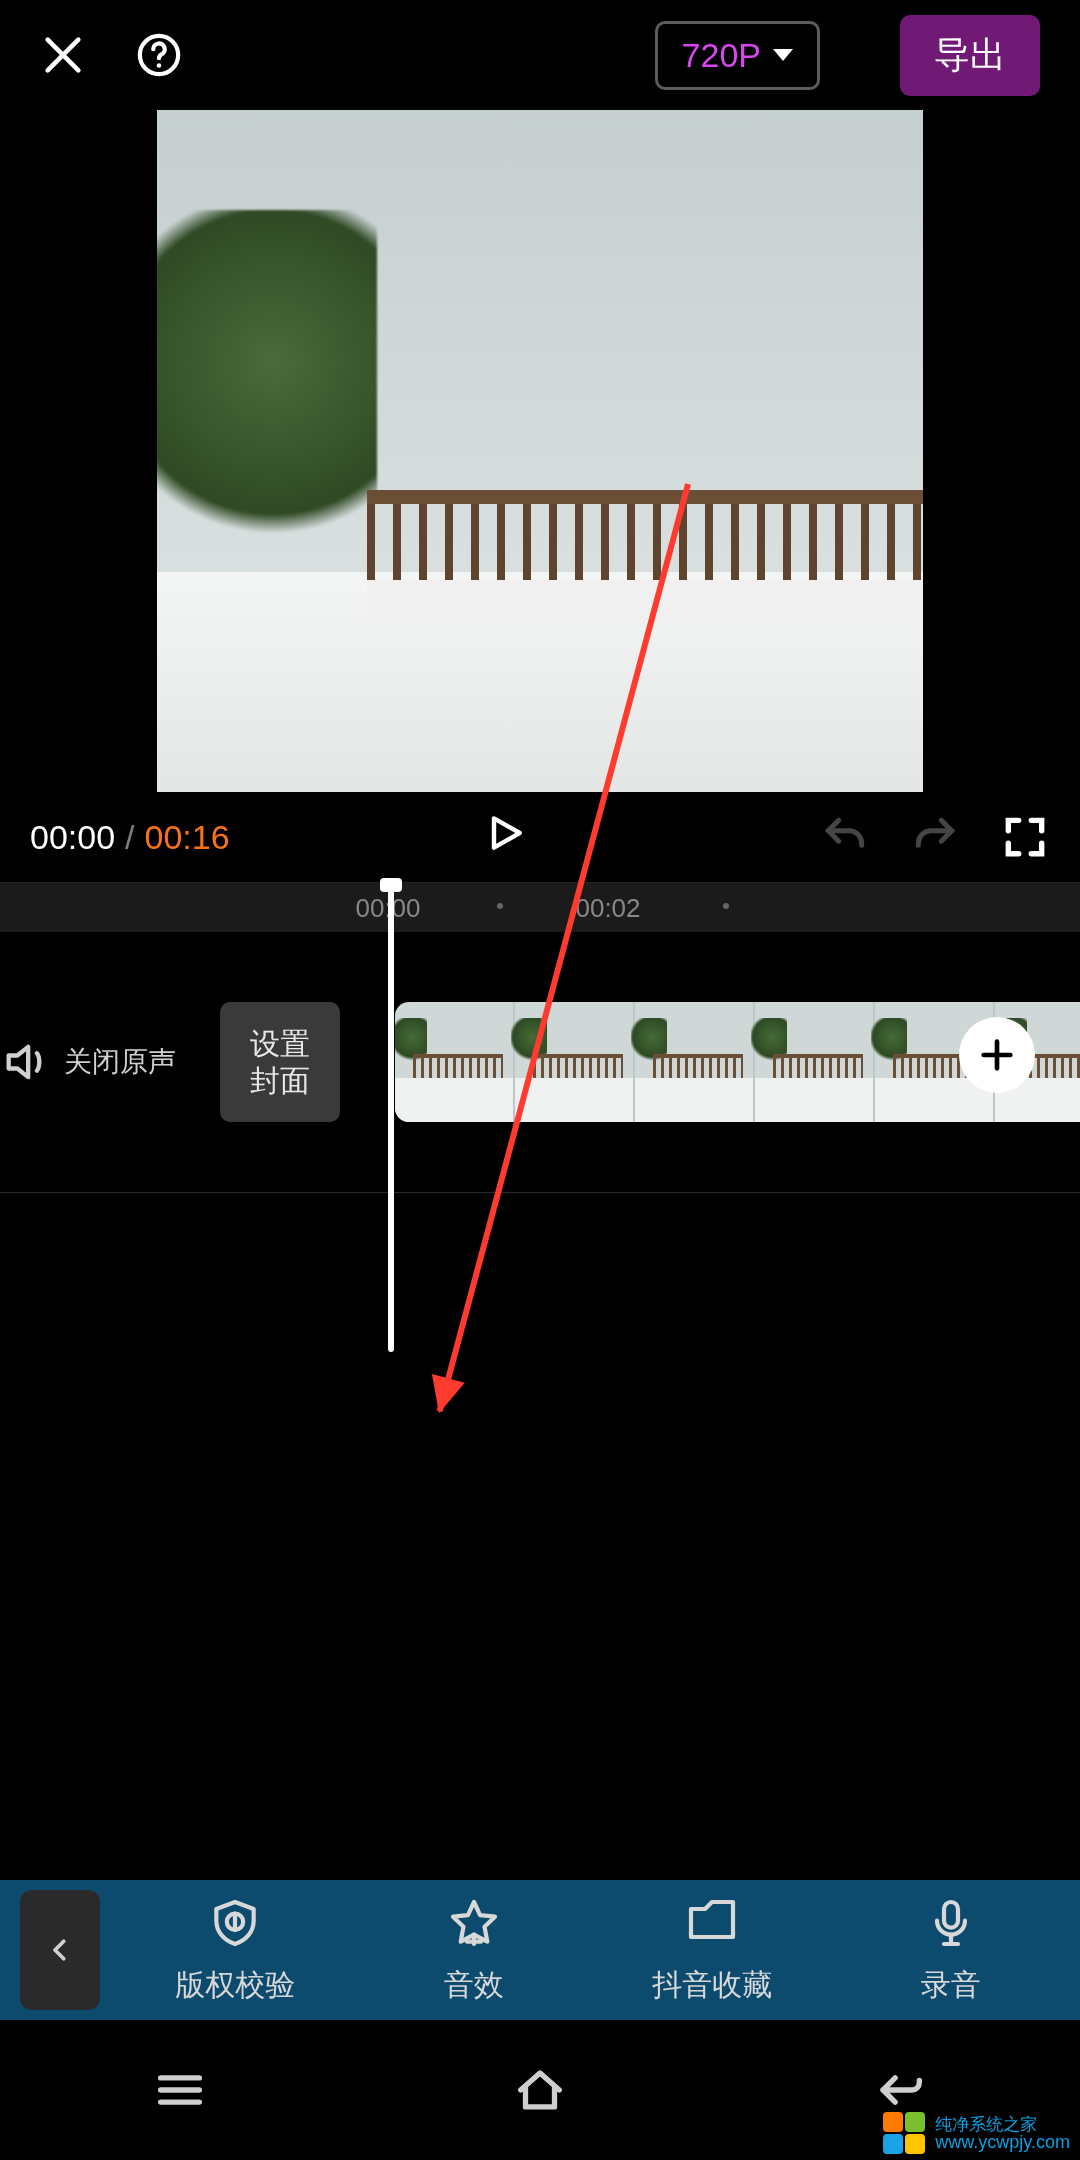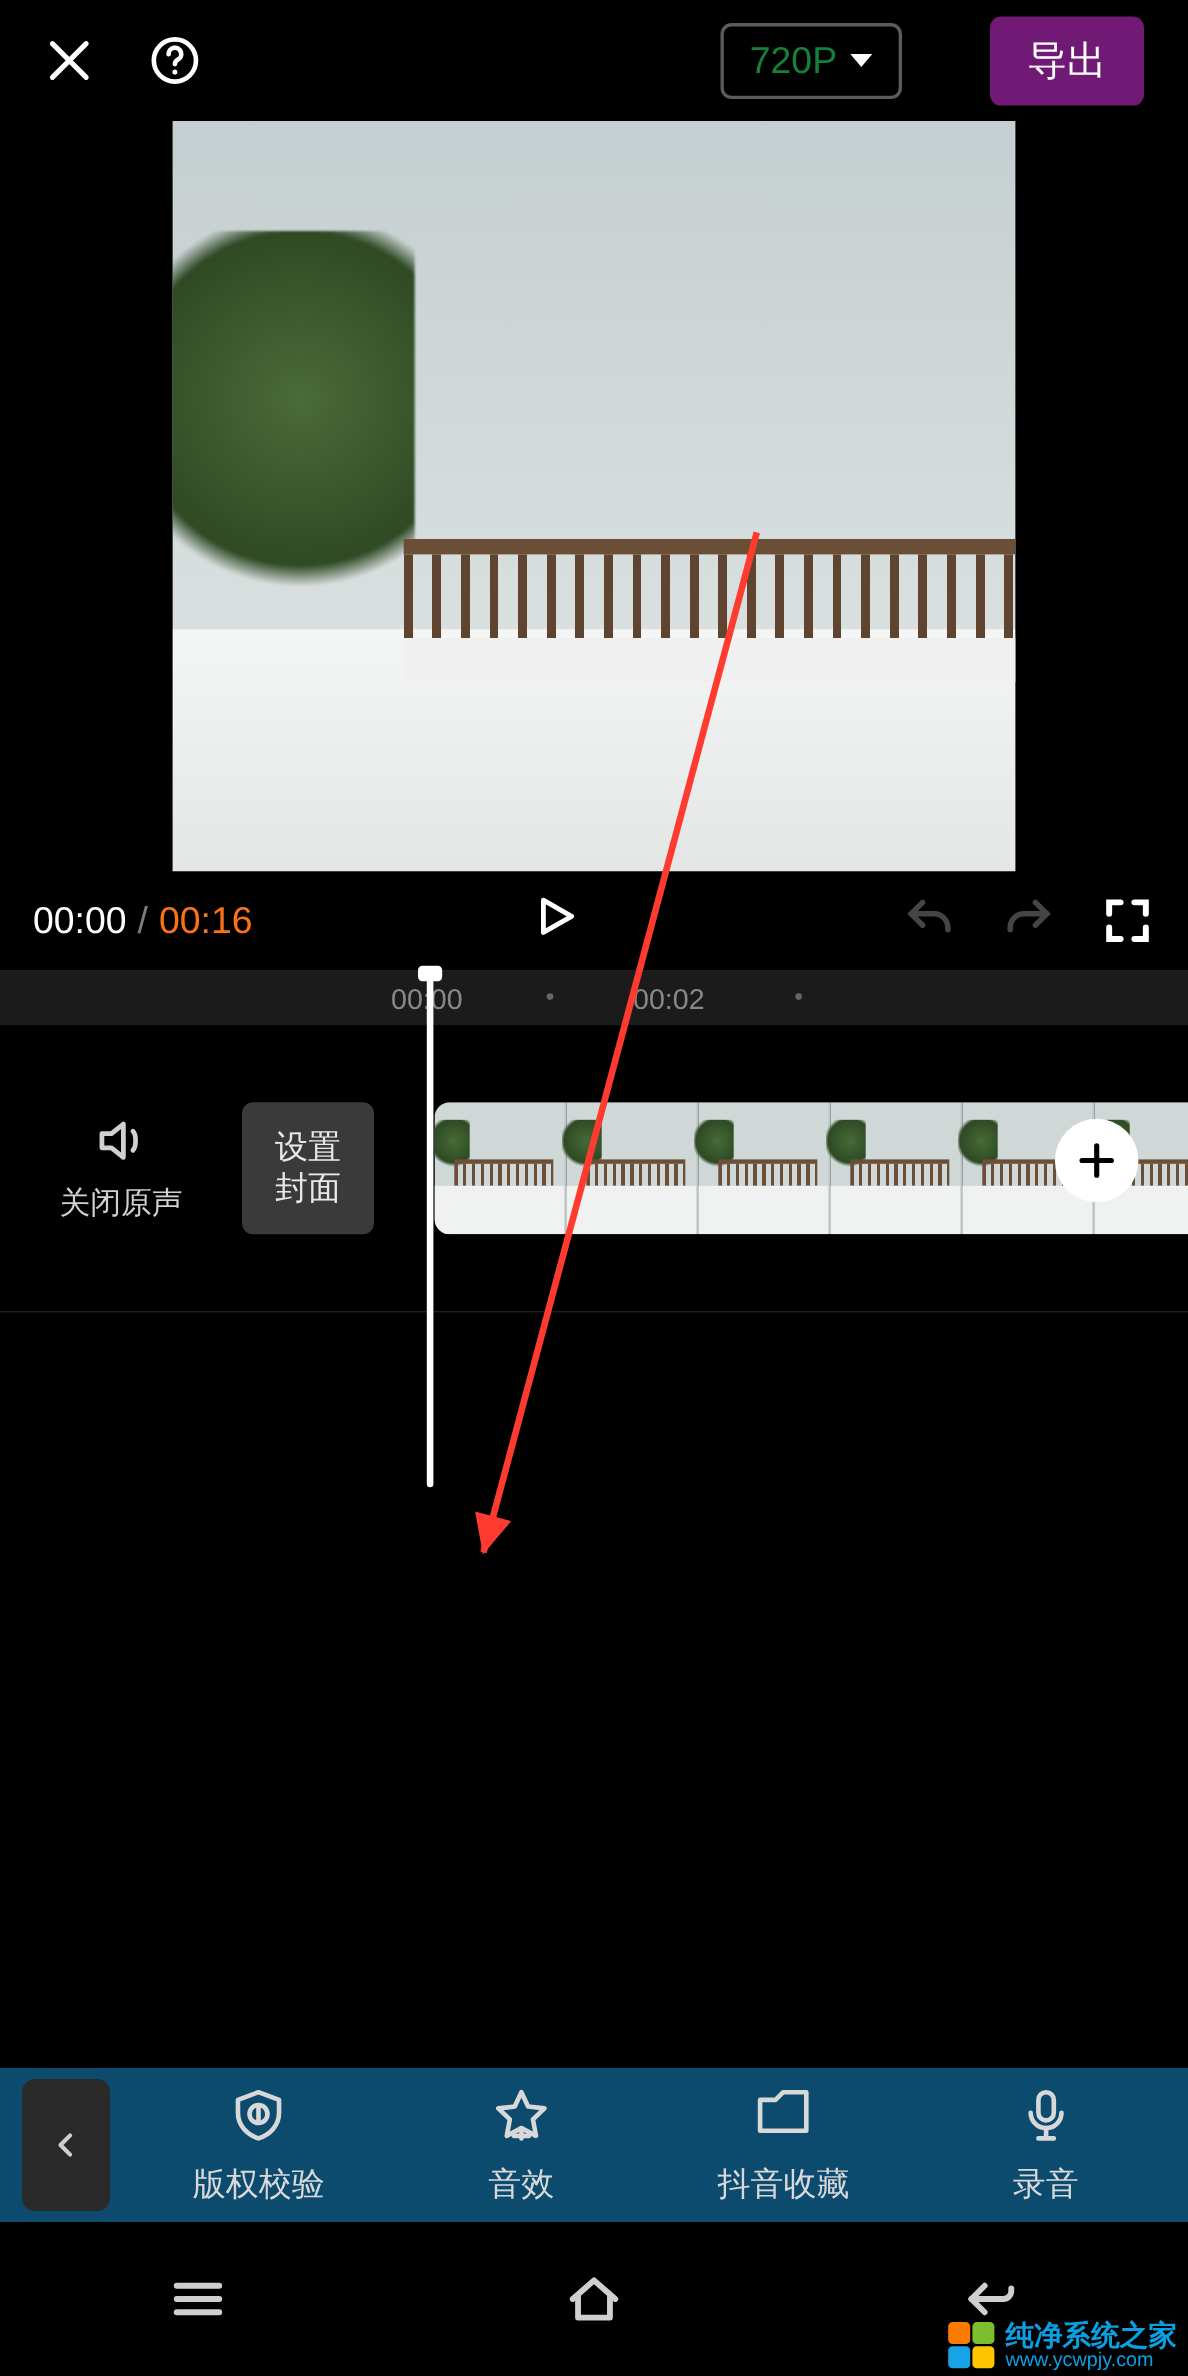--- a/index.html
+++ b/index.html
@@ -21,21 +21,21 @@
   }
   .top-icon { width: 46px; height: 46px; display:flex; align-items:center; justify-content:center; }
   .top-icon svg { width: 100%; height: 100%; }
   .top-spacer { flex: 1; }
   .res-btn {
     border: 3px solid #5c5c5c;
     border-radius: 10px;
     padding: 12px 24px;
     display:flex; align-items:center; gap:12px;
     font-size: 34px;
-    color:#15803d;
+    color:#d946ef;
   }
   .res-btn .caret {
     width:0;height:0;
     border-left:10px solid transparent;
     border-right:10px solid transparent;
     border-top:12px solid #fff;
   }
   .export-btn {
     background:#701a75;
     border-radius:10px;
@@ -115,21 +115,21 @@
     content:''; position:absolute; top:-4px; left:-8px;
     width:22px; height:14px; background:#fff; border-radius:4px;
   }
 
   .track-row {
     position:absolute; top:70px; left:0; right:0; height:120px;
     display:flex; align-items:center;
   }
   .mute-col {
     width:220px; text-align:center;
-    display:flex; flex-direction:column; align-items:center; gap:12px;
+    display:flex; align-items:center; gap:12px;
   }
   .mute-col svg { width:52px; height:52px; }
   .mute-col span { font-size:28px; color:#d0d0d0; }
 
   .cover-btn {
     width:120px; height:120px;
     background:#3a3a3a;
     border-radius:10px;
     display:flex; align-items:center; justify-content:center;
     font-size:30px; color:#e8e8e8; line-height:1.25; text-align:center;
@@ -215,21 +215,21 @@
     position:absolute; right:10px; bottom:6px;
     display:flex; align-items:center; gap:8px;
     color:#0aa0e3; z-index:40;
   }
   .watermark .logo{
     width:44px;height:42px; position:relative;
   }
   .watermark .logo span{
     position:absolute; width:20px; height:20px; border-radius:4px;
   }
-  .watermark .t{ font-size:26px; font-weight:700; line-height:1;}
+  .watermark .t{ font-size:17px; font-weight:400; line-height:1;}
   .watermark .u{ font-size:18px; line-height:1;}
 </style>
 </head>
 <body>
 
 <div class="topbar">
   <div class="top-icon">
     <svg viewBox="0 0 24 24" fill="none" stroke="#fff" stroke-width="2.4" stroke-linecap="round">
       <line x1="4" y1="4" x2="20" y2="20"></line>
         <line x1="20" y1="4" x2="4" y2="20"></line>

